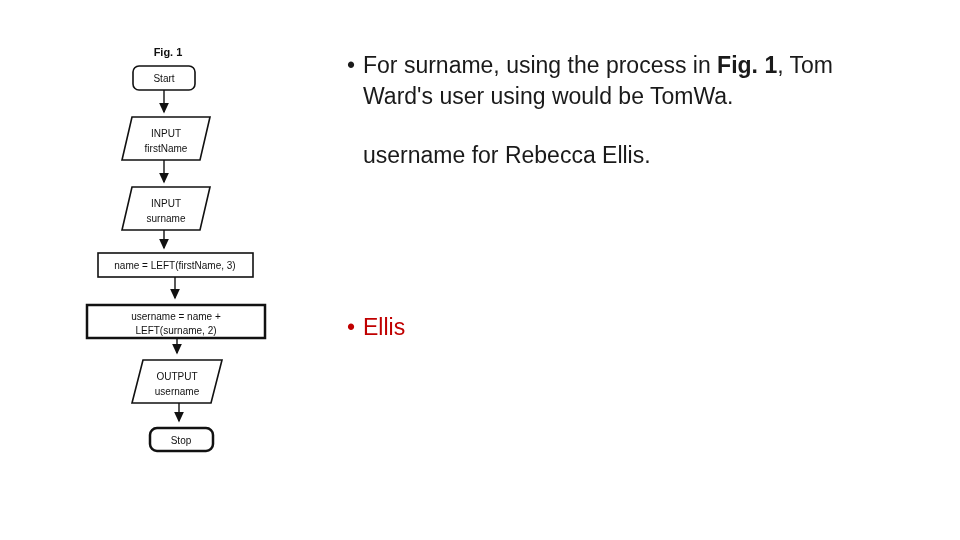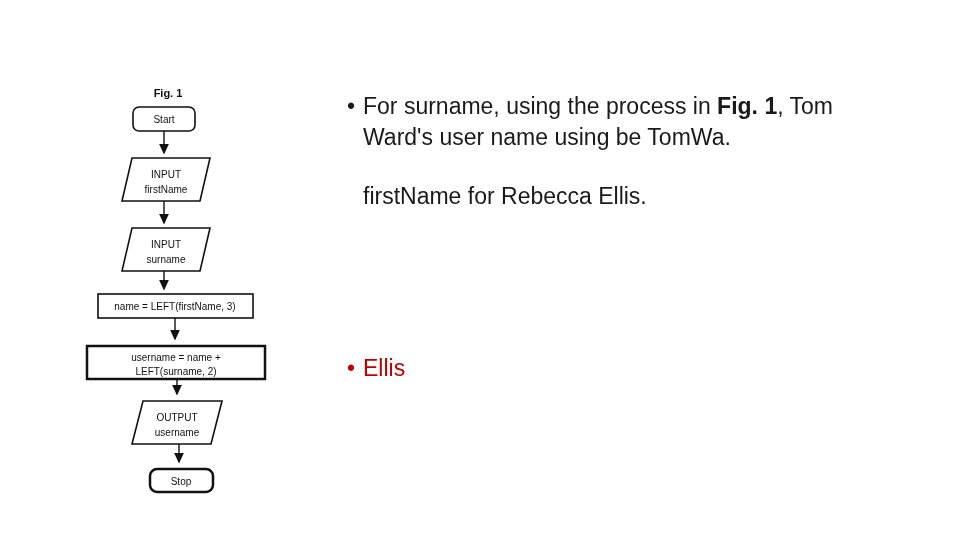--- a/index.html
+++ b/index.html
@@ -12,21 +12,20 @@
     background: #ffffff;
     font-family: "Liberation Sans", sans-serif;
     position: relative;
     overflow: hidden;
     color: #1a1a1a;
   }
   .slide {
     position: absolute;
     inset: 0;
     background: #ffffff;
-    margin-top: 41px;
   }
 
   
   .flowchart {
     position: absolute;
     left: 60px;
     top: 30px;
   }
   .flowchart text {
     font-family: "Liberation Sans", sans-serif;
@@ -151,25 +150,25 @@
       <rect class="shape thick" x="150" y="428" width="63" height="23" rx="7"></rect>
       <text x="181" y="444">Stop</text>
     </g>
   </svg>
 
   <div class="text-col">
 
     <div class="block bullet-item b1">
       <span class="bullet-marker">•</span>
       <div class="line"><span>For surname, using the process in </span><b>Fig. 1</b><span>, Tom</span></div>
-      <div class="line">Ward's user name using be TomWa.</div>
+      <div class="line">Ward's user using would be TomWa.</div>
     </div>
 
     <div class="block p2">
-      <div class="line">firstName for Rebecca Ellis.</div>
+      <div class="line">username for Rebecca Ellis.</div>
     </div>
 
     <div class="block bullet-item b3 answer">
       <span class="bullet-marker">•</span>
       <div class="line">Ellis</div>
     </div>
 
   </div>
 </div>
 

